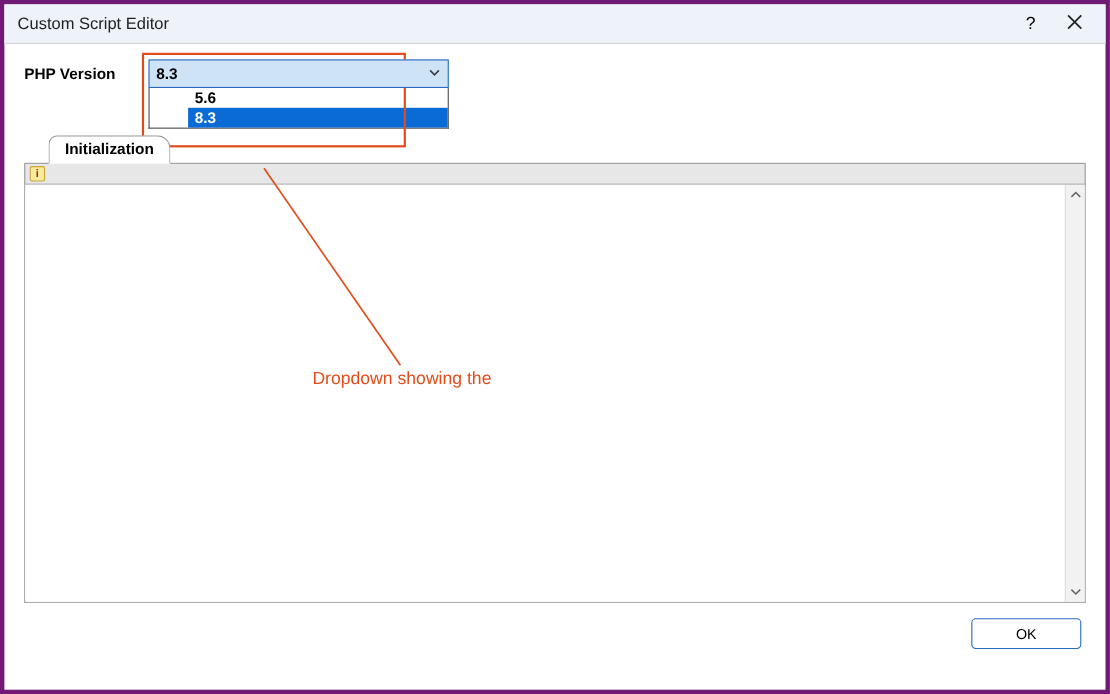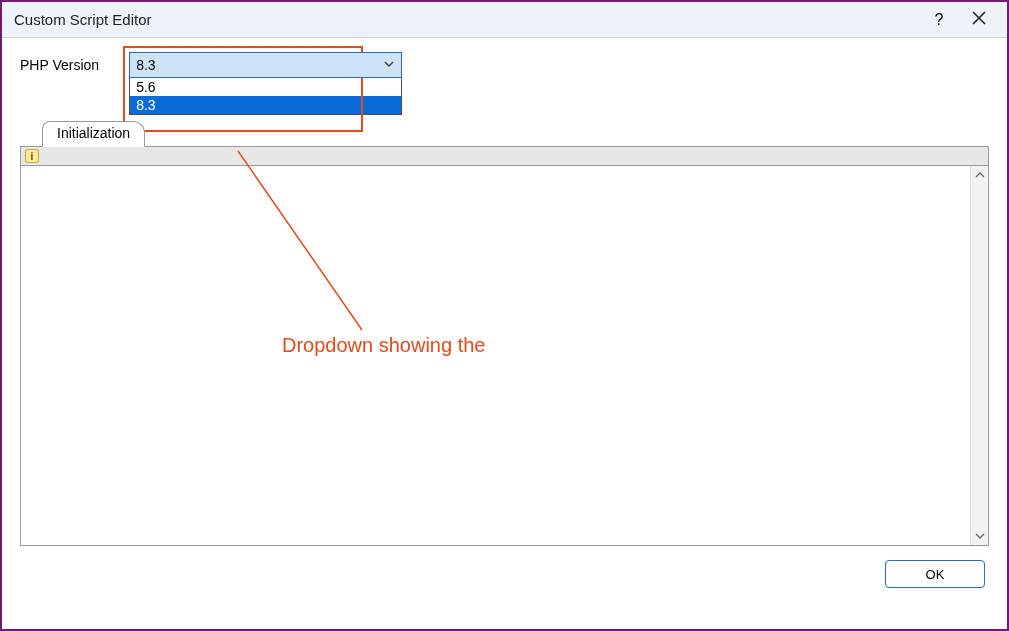--- a/index.html
+++ b/index.html
@@ -9,21 +9,21 @@
     font-size: 13px;
     background: #fff;
     color: #000;
     width: 1009px;
     height: 631px;
     overflow: hidden;
     position: relative;
   }
   .window {
     position:absolute; inset:0;
-    border: 2px solid #701a75;
+    border: 4px solid #701a75;
     background: #fff;
     display:flex; flex-direction:column;
   }
   .titlebar {
     height: 36px;
     background: #edf3f8;
     border-bottom: 1px solid #d4d4d4;
     display:flex; align-items:center;
     padding: 0 8px 0 12px;
   }
@@ -36,20 +36,21 @@
   .client {
     position:relative;
     flex:1;
     padding: 14px 18px 0 18px;
   }
 
   .row1 {
     display:flex; align-items:flex-start;
     gap: 30px;
     position:relative;
+    font-weight:bold;
   }
   .php-label { padding-top:5px; font-size:14px; }
 
   
   .dd-wrap {
     position:relative;
     width: 273px;
   }
   .annot-box {
     position:absolute;
@@ -74,31 +75,33 @@
   .dd-field .chev svg { width:12px; height:12px; }
   .dd-list {
     border:1px solid #4a4a4a;
     border-top:none;
     background:#fff;
     font-size:14px;
   }
   .dd-item {
     padding: 1px 6px;
     cursor:pointer;
+    margin-left:35px;
   }
   .dd-item.sel {
     background:#0a6bd6;
     color:#fff;
   }
 
   
   .tabstrip {
     position:relative;
     margin-top: 6px;
     height: 26px;
+    font-weight: bold;
   }
   .tabstrip::after{
     content:"";
     position:absolute; left:0; right:0; bottom:0;
     border-bottom:1px solid #9a9a9a;
   }
   .tab {
     position:absolute;
     left: 22px;
     bottom:0;
@@ -181,21 +184,21 @@
     cursor:pointer;
   }
   .btn.primary { border-color:#2a6bbf; }
 
   
   .annot-text {
     position:absolute;
     left: 280px;
     top: 294px;
     color:#e24c1a;
-    font-size:20px;
+    font-size:16px;
     line-height:1.35;
     pointer-events:none;
   }
   .annot-line {
     position:absolute;
     pointer-events:none;
   }
 </style>
 </head>
 <body>

